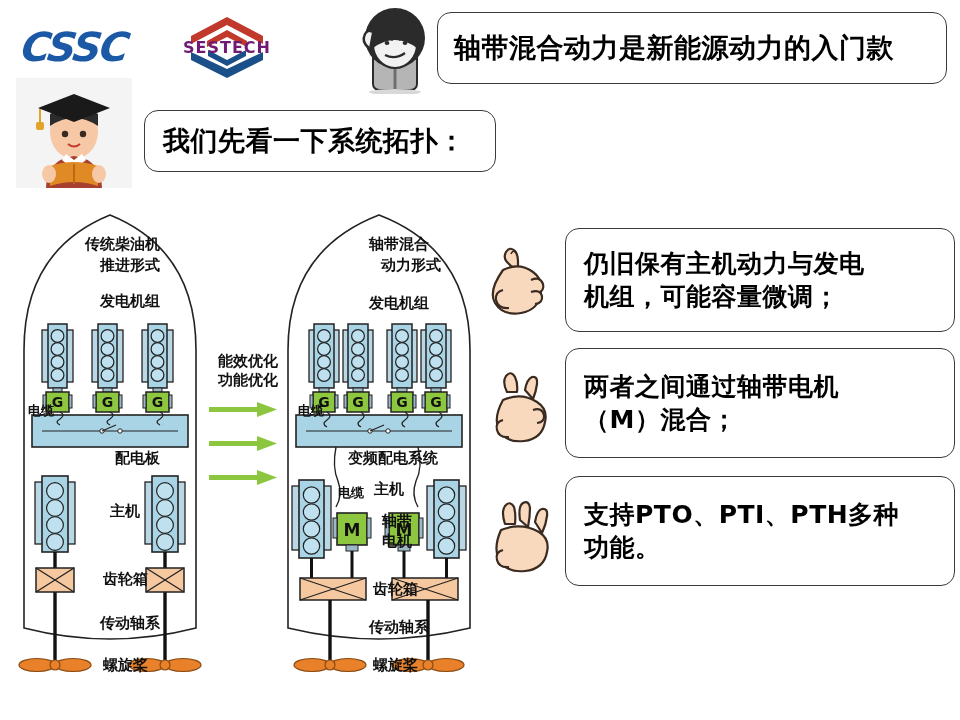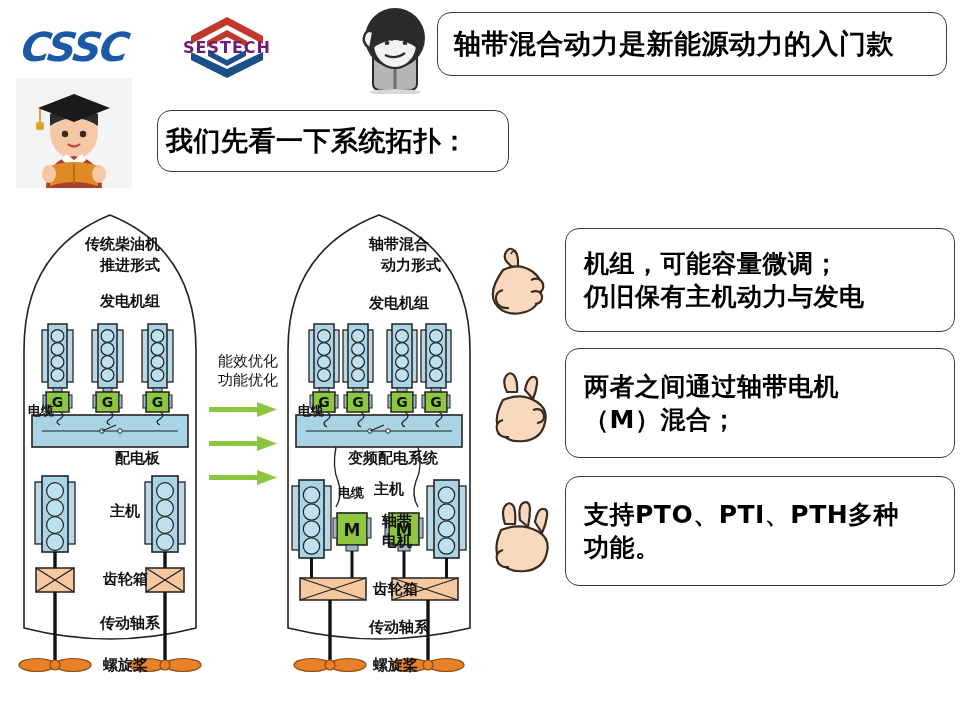--- a/index.html
+++ b/index.html
@@ -9,22 +9,22 @@
   }
   .abs{position:absolute;}
 
   
   .callout{
     position:absolute;box-sizing:border-box;background:#ffffff;
     border:1.6px solid #3b3b3b;border-radius:14px;
     display:flex;align-items:center;
     font-weight:bold;color:#000;letter-spacing:.5px;
   }
-  #title-callout{left:437px;top:12px;width:510px;height:64px;padding:0 16px;font-size:27px;}
-  #intro-callout{left:157px;top:110px;width:352px;height:62px;padding:0 8px;font-size:27px;}
+  #title-callout{left:437px;top:12px;width:510px;height:72px;padding:0 16px;font-size:27px;}
+  #intro-callout{left:144px;top:110px;width:352px;height:62px;padding:0 18px;font-size:27px;}
   .side-callout{flex-direction:column;align-items:flex-start;justify-content:center;
                 padding:6px 14px 6px 18px;font-size:25px;line-height:1.32;}
   #point1{left:565px;top:228px;width:390px;height:104px;}
   #point2{left:565px;top:348px;width:390px;height:110px;text-align:right;}
   #point3{left:565px;top:476px;width:390px;height:110px;}
   .side-callout .ln{white-space:nowrap;}
 
   
   #cssc-logo{left:22px;top:24px;width:140px;height:46px;}
   #cssc-logo .txt{
@@ -47,21 +47,21 @@
   .hand{position:absolute;width:70px;height:92px;}
 
   
   .ship{position:absolute;}
   .shiplabel{position:absolute;color:#111;font-weight:bold;text-align:right;
              white-space:nowrap;font-size:15px;}
   .shiplabel.sm{font-size:13px;}
 
   
   #mid-block{position:absolute;left:203px;top:352px;width:90px;height:150px;}
-  #mid-block .mtxt{font-size:15px;font-weight:normal;color:#111;white-space:nowrap;text-align:center;}
+  #mid-block .mtxt{font-size:15px;font-weight:bold;color:#111;white-space:nowrap;text-align:center;}
 </style>
 </head>
 <body>
 
 <div class="abs" id="cssc-logo">
   <div class="txt">CSSC</div>
 </div>
 
 <div class="abs" id="sestech-logo">
   <svg width="104" height="66" viewBox="0 0 104 66">
@@ -114,22 +114,22 @@
 
 <div class="callout" id="title-callout">
   <span>轴带混合动力是新能源动力的入门款</span>
 </div>
 
 <div class="callout" id="intro-callout">
   <span>我们先看一下系统拓扑：</span>
 </div>
 
 <div class="callout side-callout" id="point1">
+  <span class="ln">仍旧保有主机动力与发电</span>
   <span class="ln">机组，可能容量微调；</span>
-  <span class="ln">仍旧保有主机动力与发电</span>
 </div>
 <div class="callout side-callout" id="point2">
   <span class="ln">两者之间通过轴带电机</span>
   <span class="ln">（M）混合；</span>
 </div>
 <div class="callout side-callout" id="point3">
   <span class="ln">支持PTO、PTI、PTH多种</span>
   <span class="ln">功能。</span>
 </div>
 

